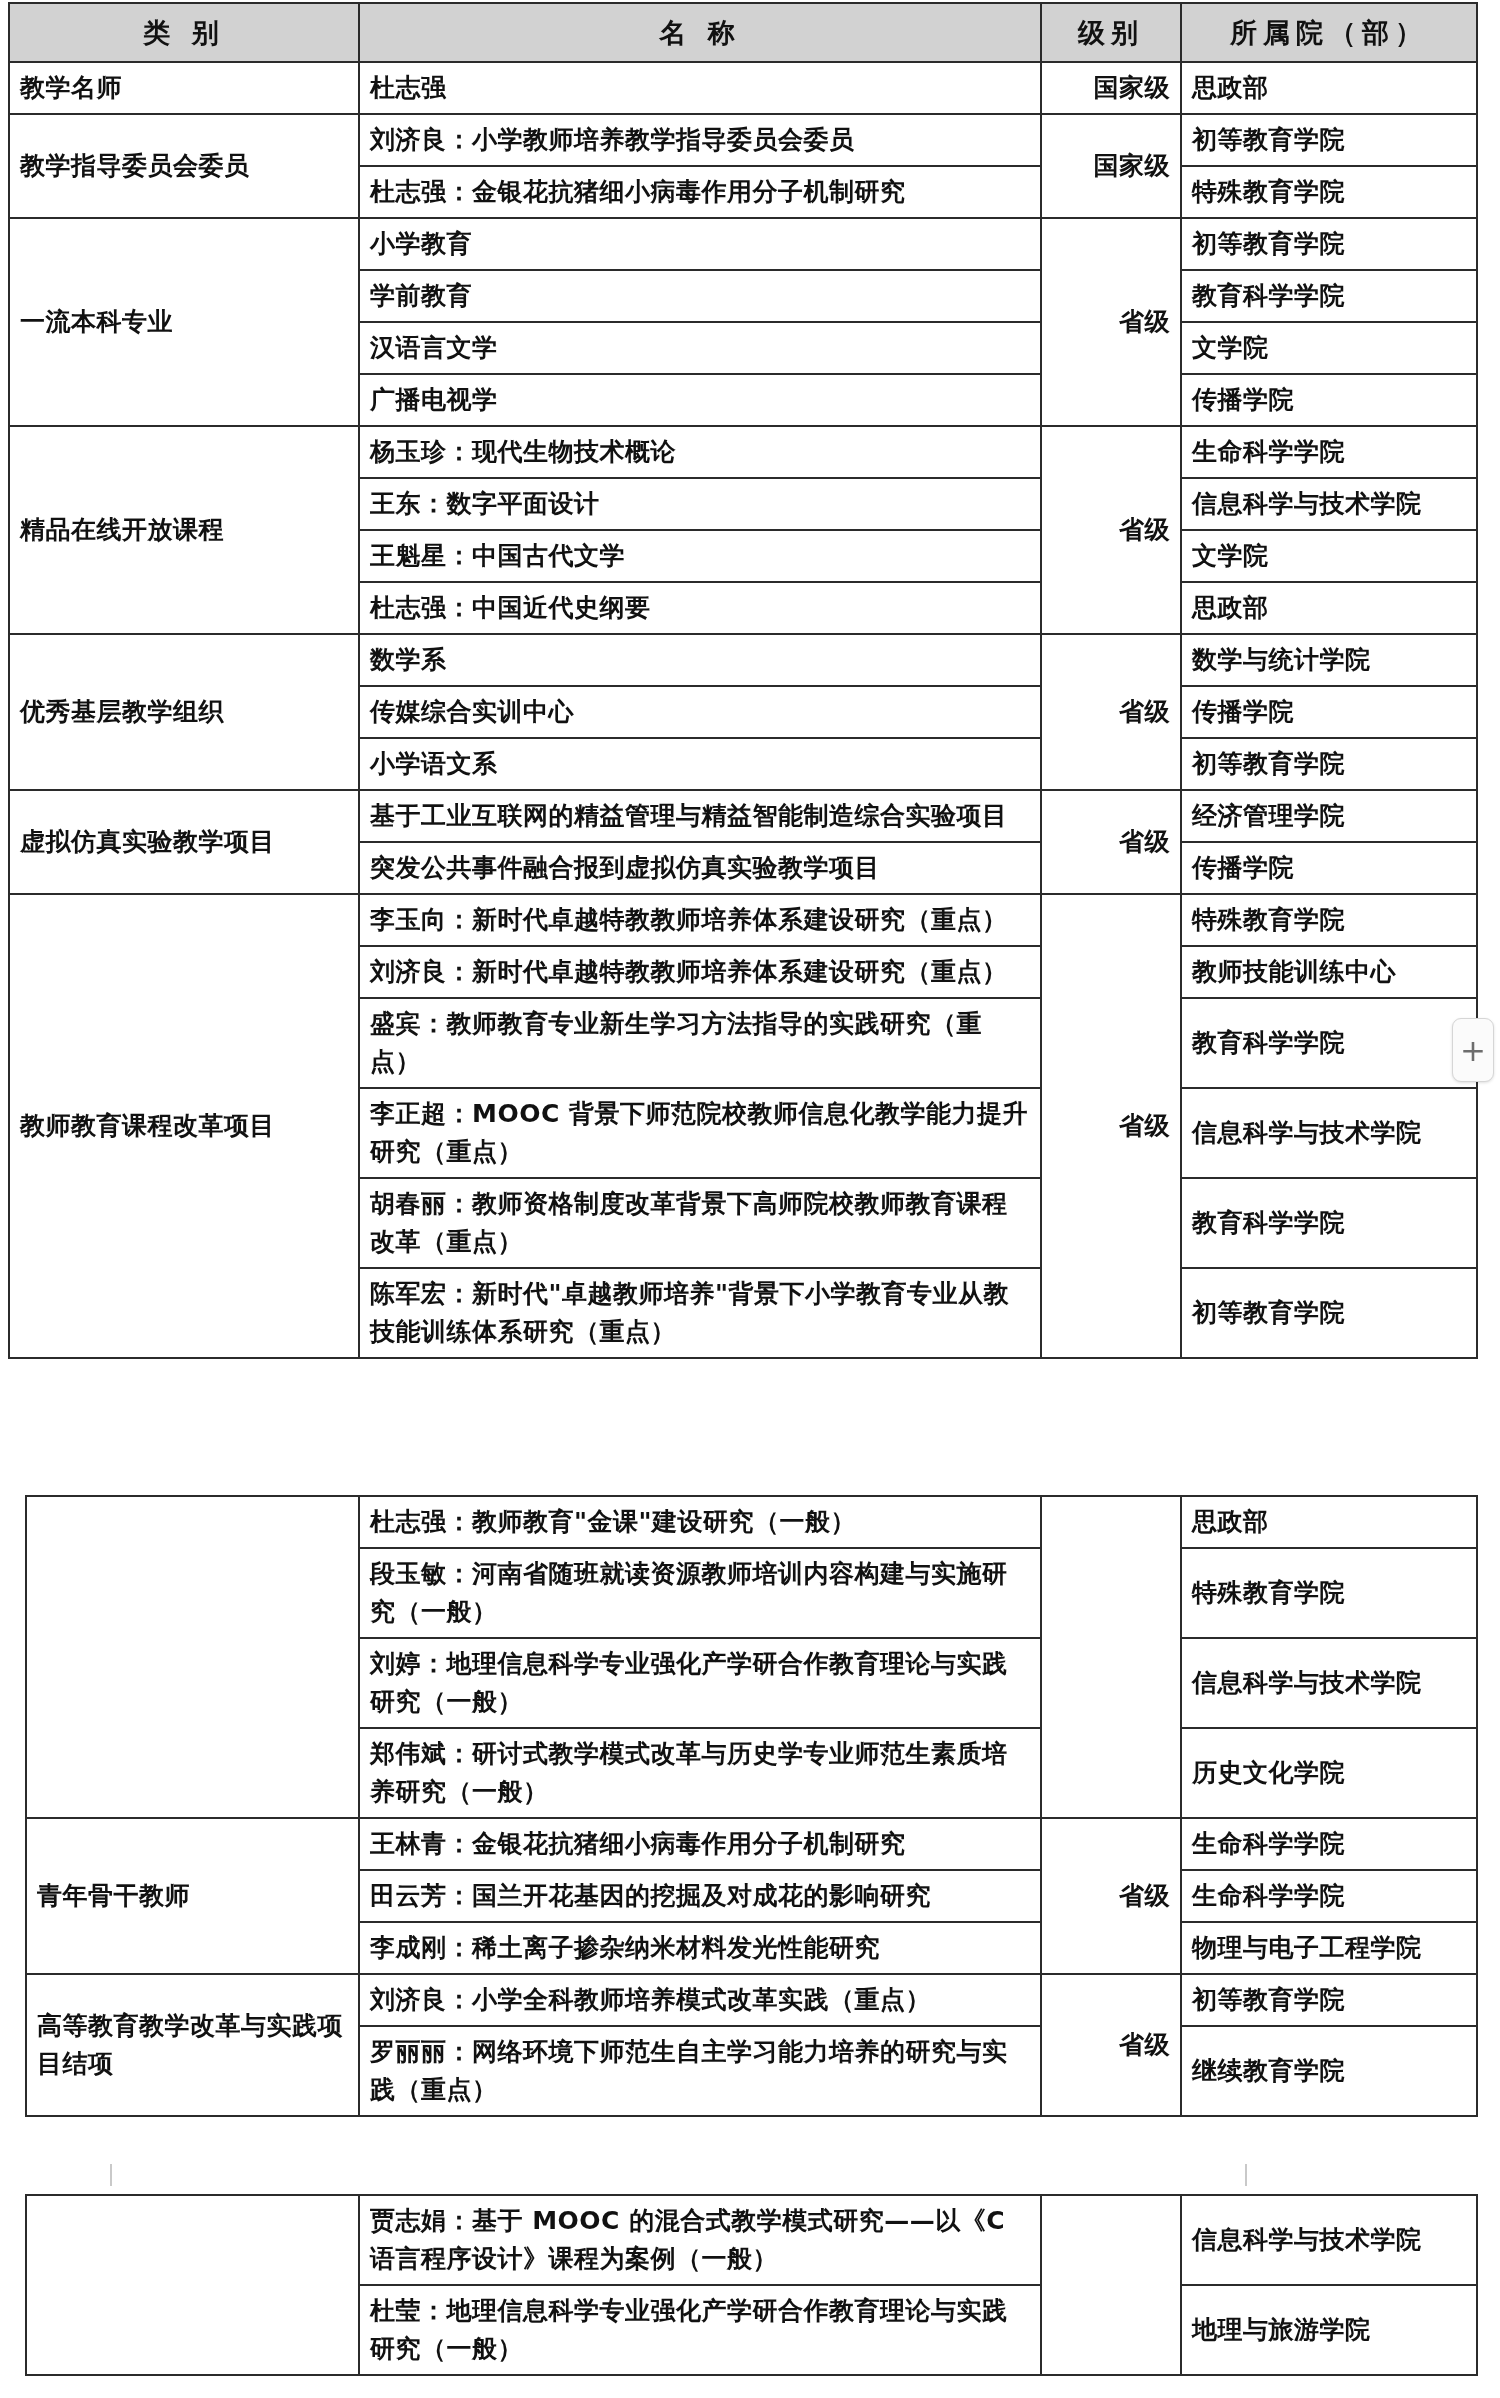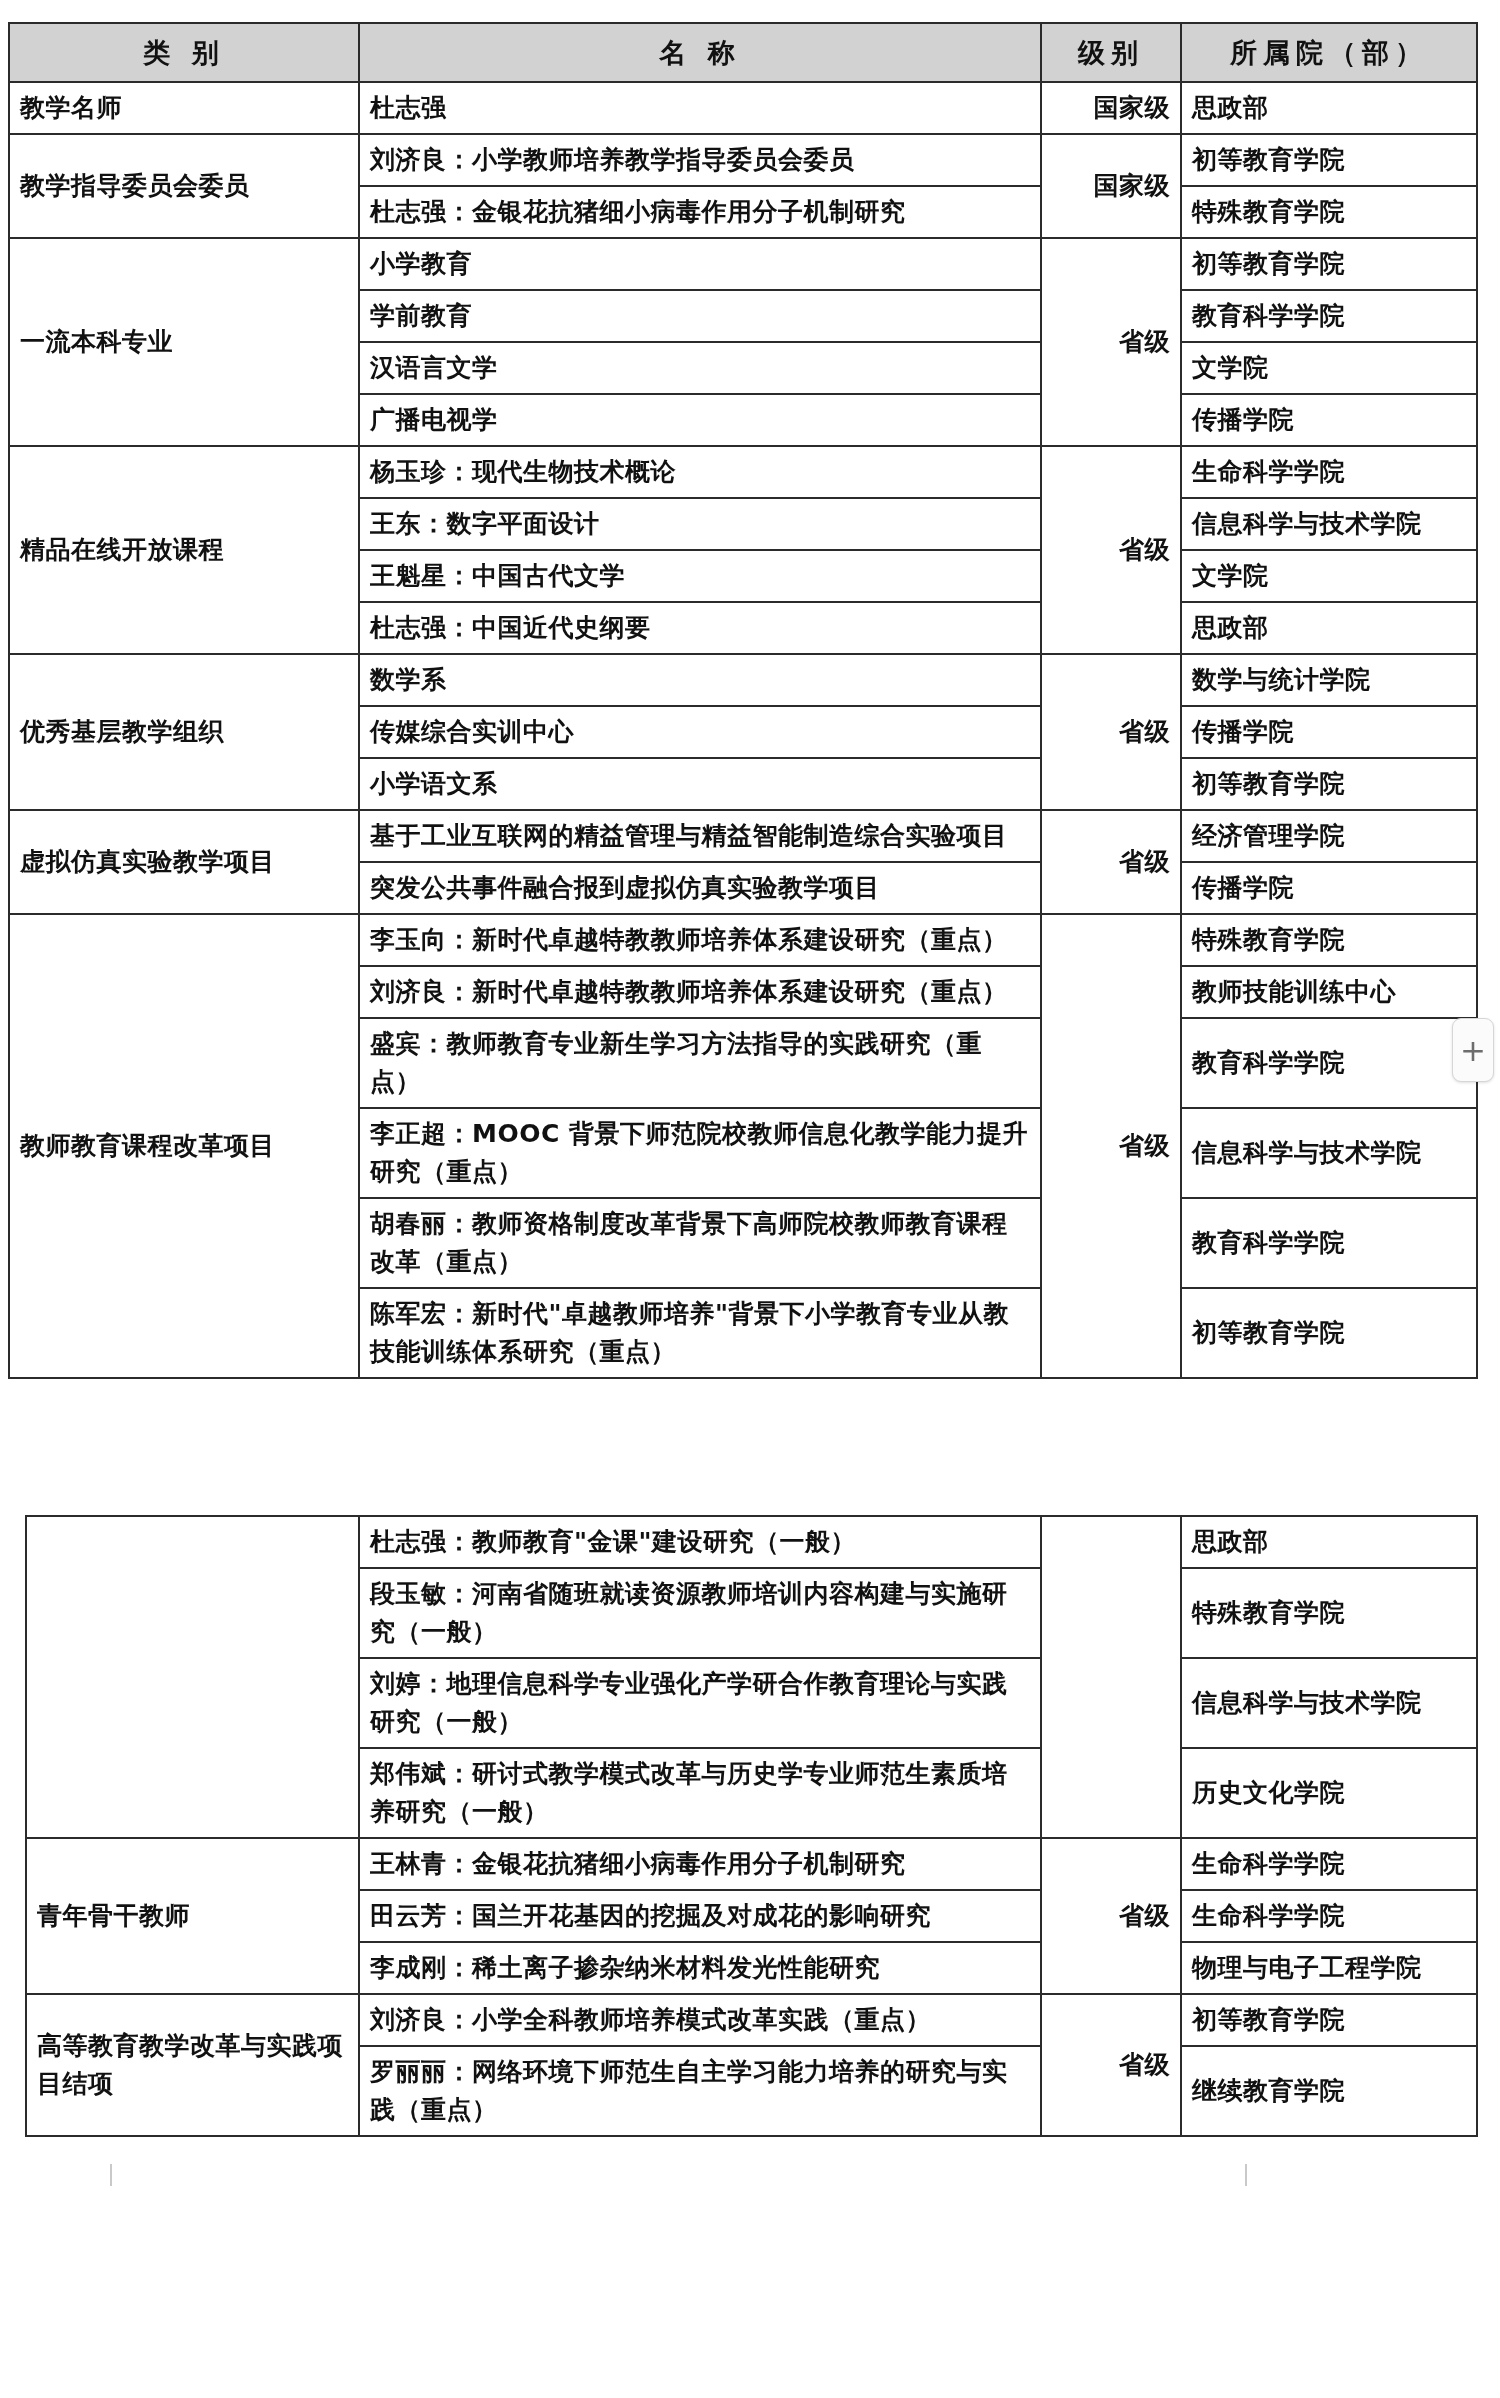--- a/index.html
+++ b/index.html
@@ -9,21 +9,20 @@
     color:#111;
     overflow:hidden;
     position:relative;
   }
   .page{position:relative;width:1500px;height:2398px;}
 
   table.doc{
     border-collapse:collapse;
     table-layout:fixed;
     background:#6d28d9;
-    margin-top:20px;
   }
   table.doc td,table.doc th{
     border:2px solid #2b2b2b;
     padding:6px 10px;
     font-size:25px;
     line-height:1.52;
     vertical-align:middle;
     font-weight:600;
     letter-spacing:0.5px;
     word-break:break-all;
@@ -259,18 +258,38 @@
           <td class="ctr" rowspan="2">省级</td>
           <td class="lft">初等教育学院</td>
         </tr>
         <tr>
           <td class="lft">罗丽丽：网络环境下师范生自主学习能力培养的研究与实践（重点）</td>
           <td class="lft">继续教育学院</td>
         </tr>
       </tbody>
   </table>
 
+  <table class="doc" id="block3">
+    <colgroup>
+      <col class="w2-cat">
+        <col class="w2-name">
+        <col class="w2-lvl">
+        <col class="w2-col">
+    </colgroup>
+    <tbody id="body3">
+        <tr>
+          <td class="lft" rowspan="2"></td>
+          <td class="lft">贾志娟：基于 MOOC 的混合式教学模式研究——以《C 语言程序设计》课程为案例（一般）</td>
+          <td class="ctr" rowspan="2"></td>
+          <td class="lft">信息科学与技术学院</td>
+        </tr>
+        <tr>
+          <td class="lft">杜莹：地理信息科学专业强化产学研合作教育理论与实践研究（一般）</td>
+          <td class="lft">地理与旅游学院</td>
+        </tr>
+      </tbody>
+  </table>
 
   <div class="fab" style="left:1452px;top:1018px;">
     <span>+</span>
   </div>
 
 </div>
 
 </body></html>

